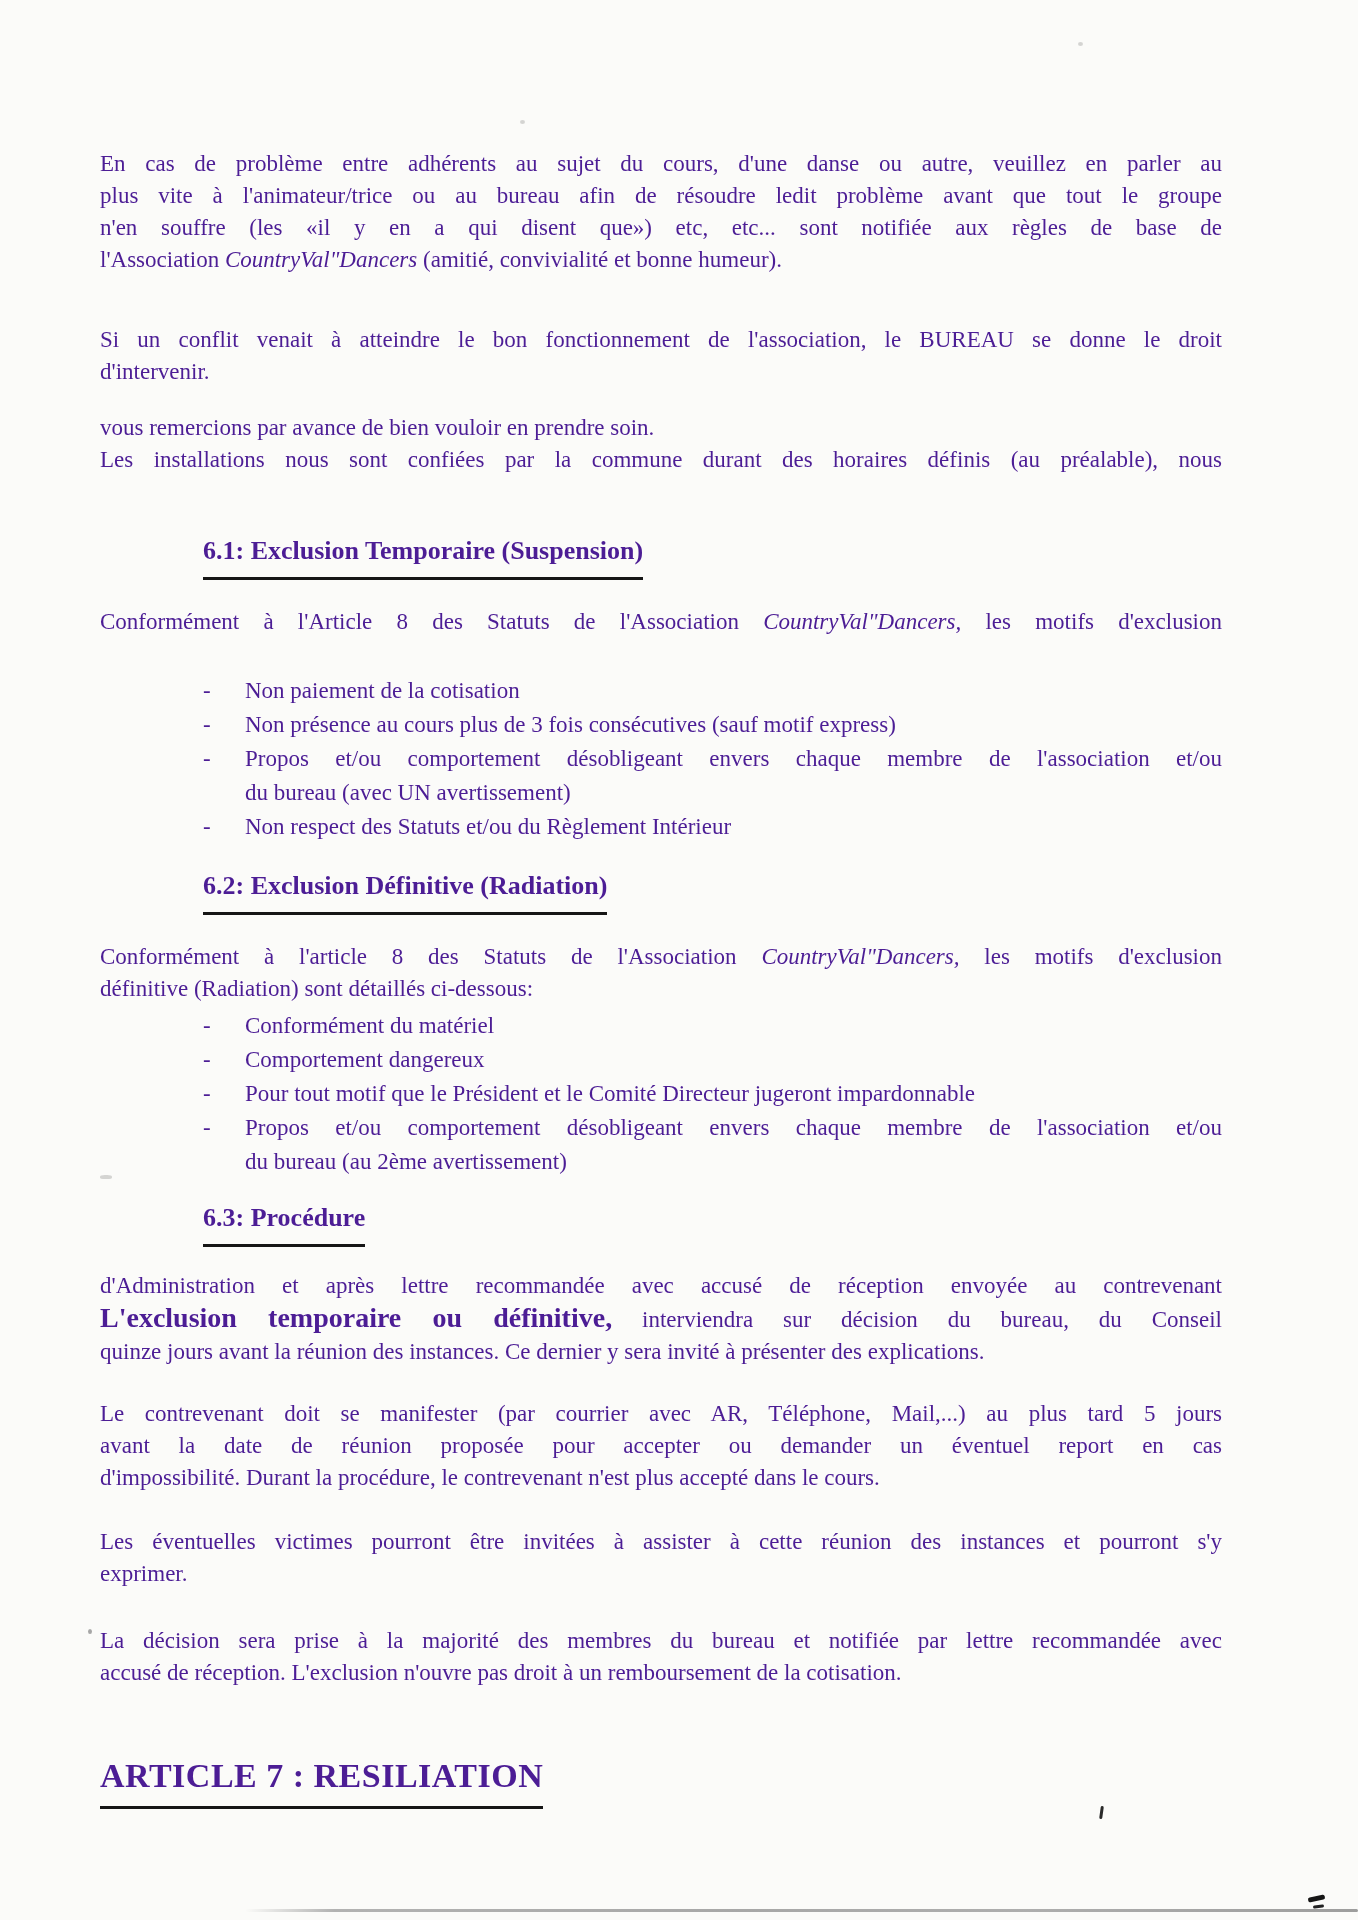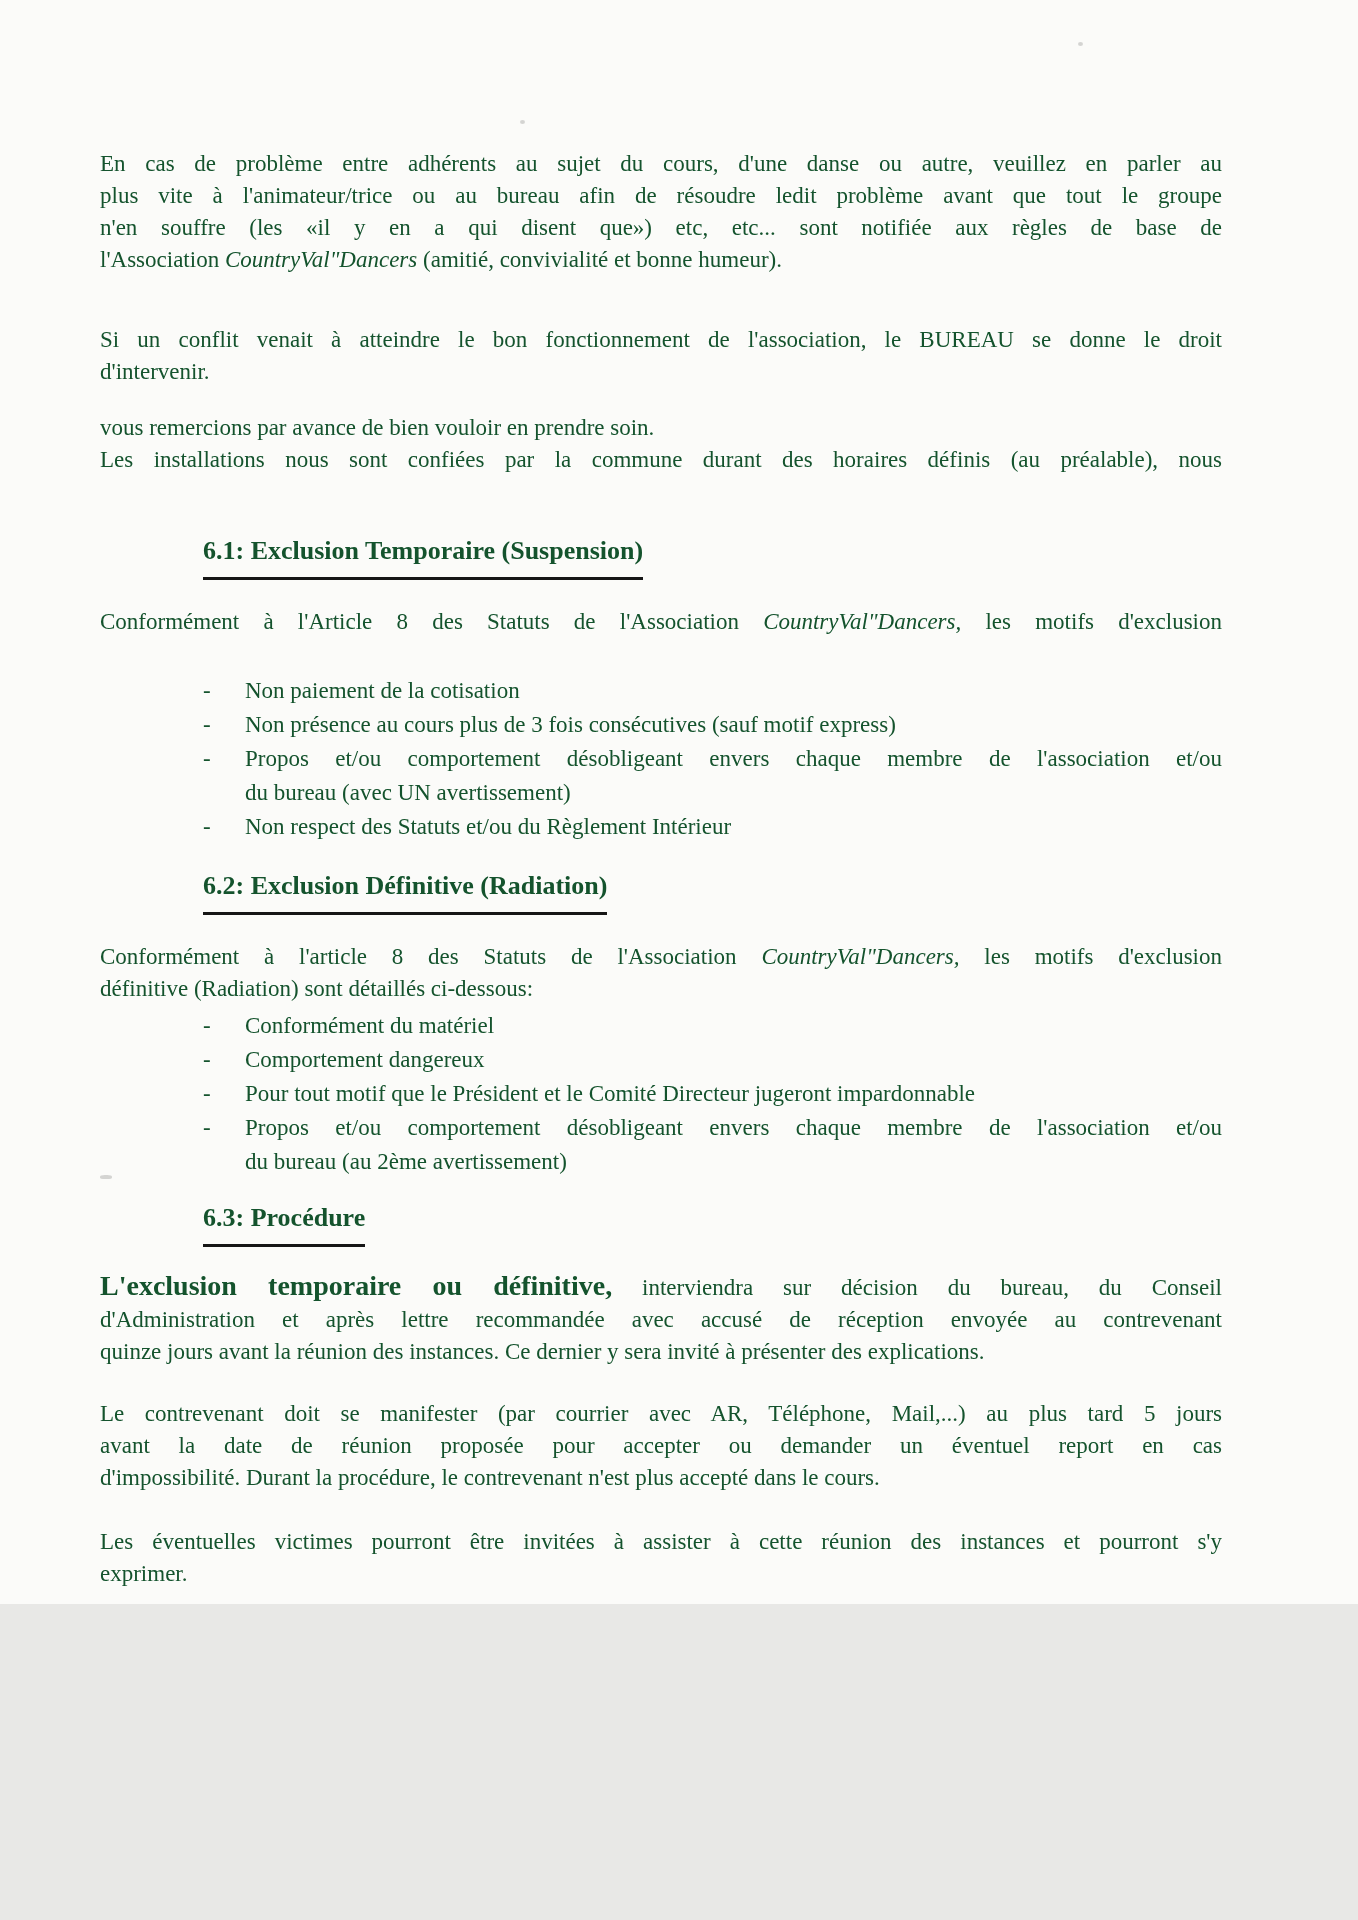--- a/index.html
+++ b/index.html
@@ -1,22 +1,22 @@
 <!DOCTYPE html>
 <html lang="fr"><head>
 <meta charset="utf-8">
 <title>Document</title>
 <style>
   html,body{margin:0;padding:0;background:#e8e8e6;}
   .page{
     position:relative;
-    width:1358px;height:1604px;
+    width:1358px;height:1920px;
     margin:0 auto;
     background:#fbfbf9;
-    color:#14532d;
+    color:#4c1d95;
     font-family:"Liberation Serif","DejaVu Serif",serif;
     overflow:hidden;
   }
   .para{position:absolute;left:100px;width:1122px;font-size:23px;line-height:32px;}
   .line{text-align:justify;text-align-last:justify;white-space:normal;}
   .line.last{text-align:left;text-align-last:auto;}
   .it{font-style:italic;}
   .h6{position:absolute;left:203px;font-size:26px;font-weight:bold;line-height:30px;white-space:nowrap;}
   .h7{position:absolute;left:100px;font-size:34px;font-weight:bold;letter-spacing:.5px;white-space:nowrap;}
   .hu{border-bottom:3px solid #161616;padding-bottom:12px;}
@@ -114,36 +114,40 @@
       <div class="line">Propos et/ou comportement désobligeant envers chaque membre de l'association et/ou</div>
       <div class="line last">du bureau (au 2ème avertissement)</div>
     </div>
   </div>
 
   <div class="h6" style="top:1203px">
     <span class="hu">6.3: Procédure</span>
   </div>
 
   <div class="para" style="top:1270px">
+    <div class="line">d'Administration et après lettre recommandée avec accusé de réception envoyée au contrevenant</div>
     <div class="line"><span class="lead">L'exclusion temporaire ou définitive,</span><span> interviendra sur décision du bureau, du Conseil</span></div>
-    <div class="line">d'Administration et après lettre recommandée avec accusé de réception envoyée au contrevenant</div>
     <div class="line last">quinze jours avant la réunion des instances. Ce dernier y sera invité à présenter des explications.</div>
   </div>
 
   <div class="para" style="top:1398px">
     <div class="line">Le contrevenant doit se manifester (par courrier avec AR, Téléphone, Mail,...) au plus tard 5 jours</div>
     <div class="line">avant la date de réunion proposée pour accepter ou demander un éventuel report en cas</div>
     <div class="line last">d'impossibilité. Durant la procédure, le contrevenant n'est plus accepté dans le cours.</div>
   </div>
 
   <div class="para" style="top:1526px">
     <div class="line">Les éventuelles victimes pourront être invitées à assister à cette réunion des instances et pourront s'y</div>
     <div class="line last">exprimer.</div>
   </div>
 
+  <div class="para" style="top:1625px">
+    <div class="line">La décision sera prise à la majorité des membres du bureau et notifiée par lettre recommandée avec</div>
+    <div class="line last">accusé de réception. L'exclusion n'ouvre pas droit à un remboursement de la cotisation.</div>
+  </div>
 
   <div class="h7" style="top:1757px">
     <span class="hu">ARTICLE 7 : RESILIATION</span>
   </div>
 
   <div class="speck faint" style="left:520px;top:120px;width:5px;height:4px"></div>
   <div class="speck faint" style="left:1078px;top:42px;width:5px;height:4px"></div>
   <div class="speck faint" style="left:100px;top:1175px;width:12px;height:4px;border-radius:40%"></div>
   <div class="speck" style="left:88px;top:1629px;width:4px;height:5px;opacity:.6"></div>
   <div class="tick" style="left:1100px;top:1806px"></div>

